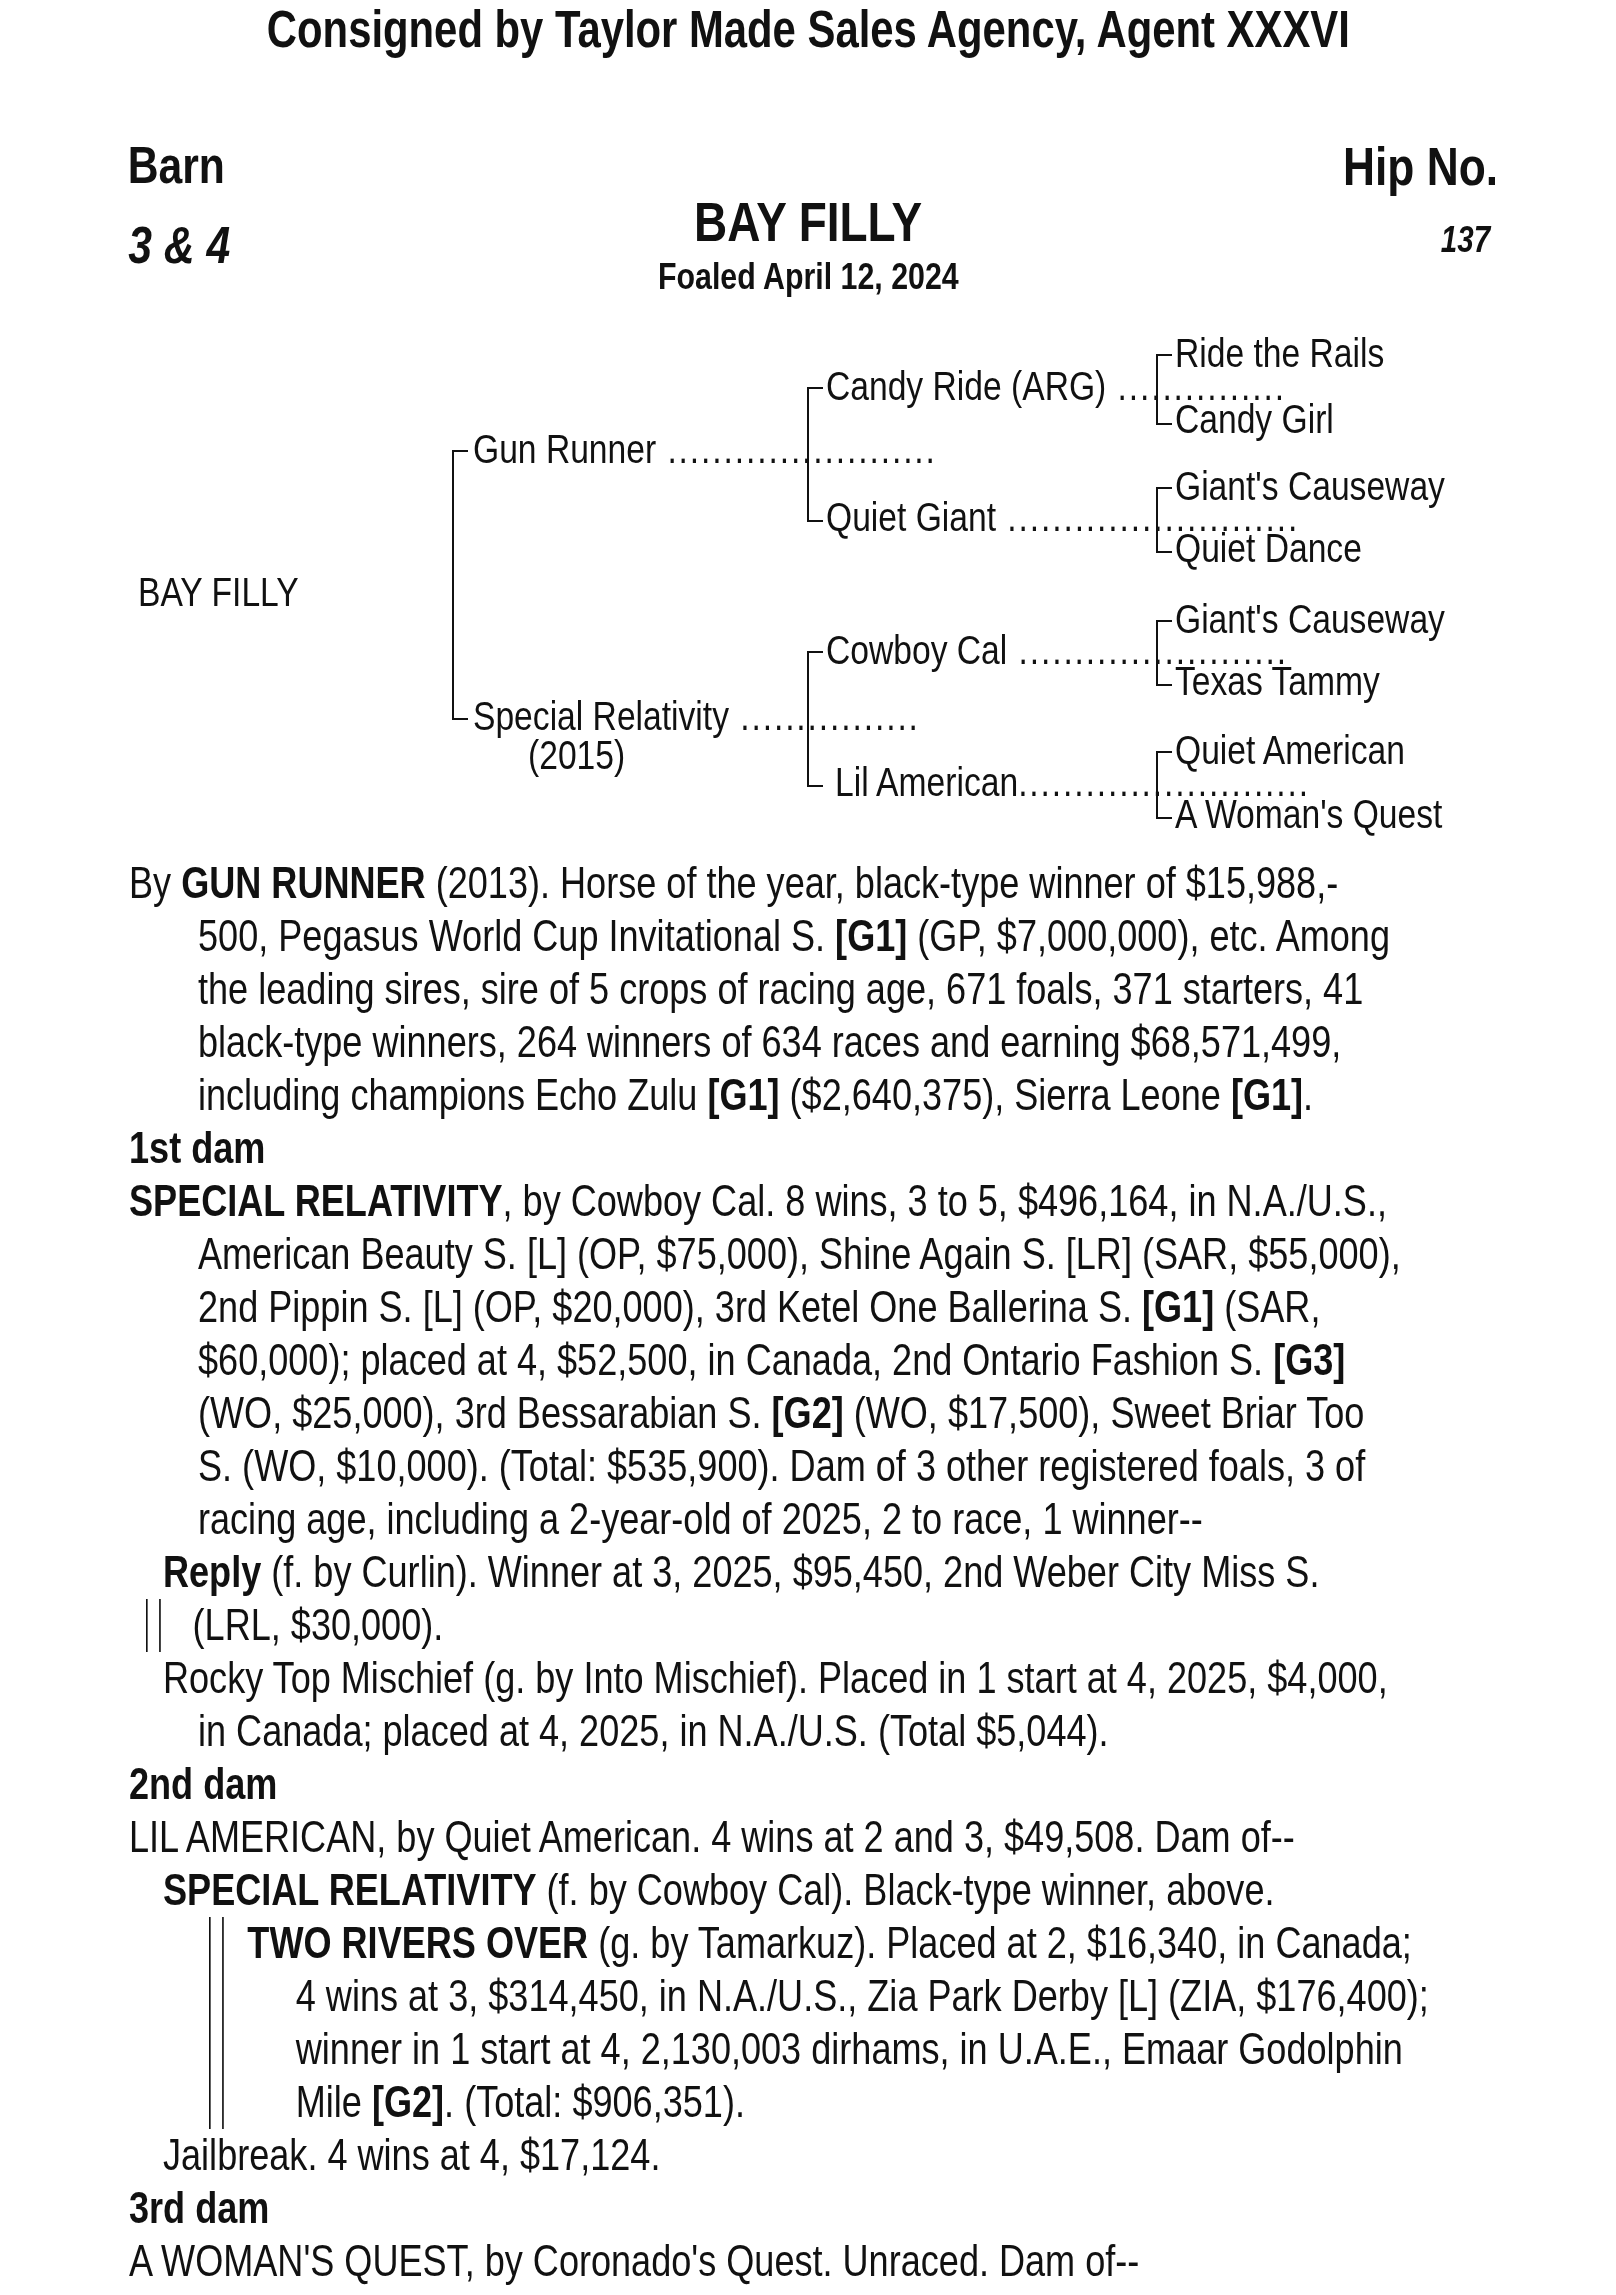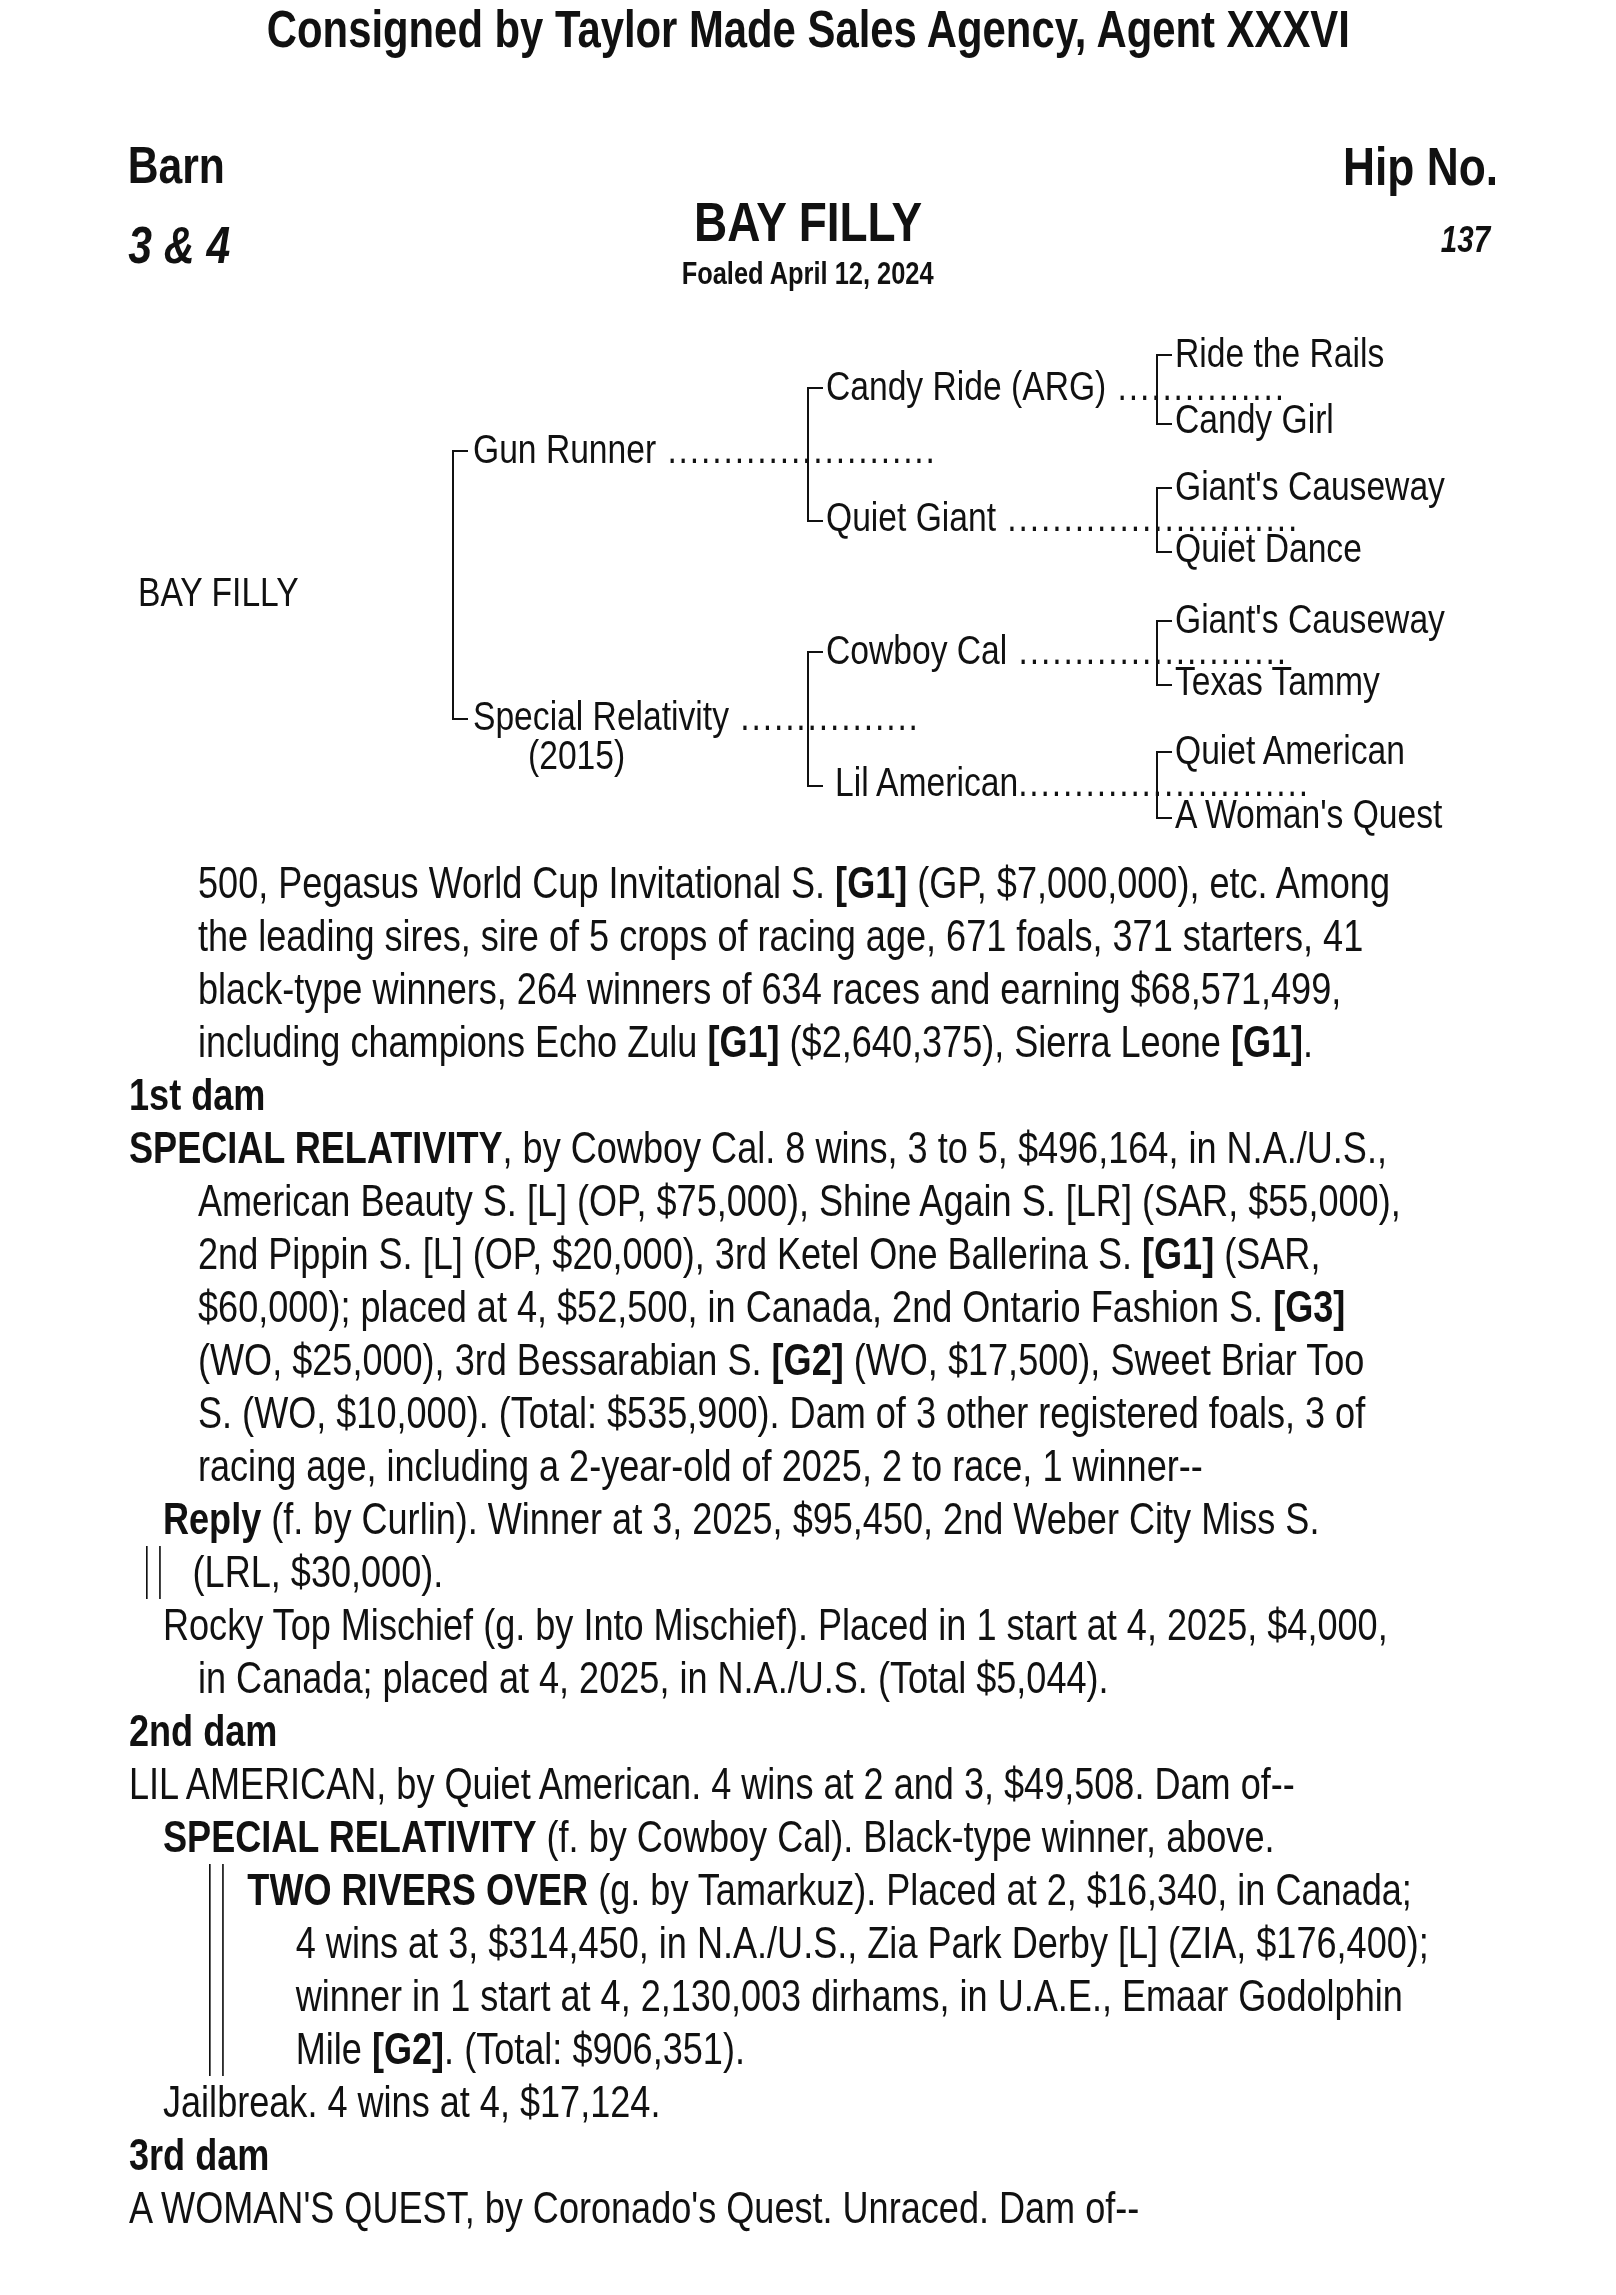--- a/index.html
+++ b/index.html
@@ -14,21 +14,21 @@
   .b{font-weight:bold;}
   .bi{font-weight:bold;font-style:italic;}
 
   
   .consignor{position:absolute;left:0;top:150;width:100%;text-align:center;font-size:51px;font-weight:bold;text-decoration:underline;}
   .barn-label{position:absolute;left:117px;top:135px;font-size:52px;font-weight:bold;}
   .barn-value{position:absolute;left:117px;top:215px;font-size:52px;}
   .hip-label{position:absolute;right:118px;top:135px;font-size:54px;font-weight:bold;text-align:right;}
   .hip-value{position:absolute;right:126px;top:219px;font-size:36px;text-align:right;}
   .page-title{position:absolute;left:0;top:189px;width:100%;text-align:center;font-size:56px;font-weight:bold;}
-  .foaled{position:absolute;left:0;top:256px;width:100%;text-align:center;font-size:31px;font-weight:bold;}
+  .foaled{position:absolute;left:0;top:256px;width:100%;text-align:center;font-size:37px;font-weight:bold;}
 
   
   .ped-node{position:absolute;font-size:41px;line-height:41px;}
   .dots{letter-spacing:2.3px;}
   .bracket{position:absolute;width:13.8px;border-left:2.3px solid #111;border-top:2.3px solid #111;border-bottom:2.3px solid #111;}
   .bk1{left:452px;top:450px;height:266px;}
   .bk2a{left:807px;top:387px;height:131px;}
   .bk2b{left:807px;top:651px;height:132px;}
   .bk3a{left:1156px;top:354px;height:67px;}
   .bk3b{left:1156px;top:487px;height:62px;}
@@ -102,20 +102,21 @@
     <div class="ped-node n-g3b"><span class="cond">Candy Girl</span></div>
     <div class="ped-node n-g3c"><span class="cond">Giant's Causeway</span></div>
     <div class="ped-node n-g3d"><span class="cond">Quiet Dance</span></div>
     <div class="ped-node n-g3e"><span class="cond">Giant's Causeway</span></div>
     <div class="ped-node n-g3f"><span class="cond">Texas Tammy</span></div>
     <div class="ped-node n-g3g"><span class="cond">Quiet American</span></div>
     <div class="ped-node n-g3h"><span class="cond">A Woman's Quest</span></div>
   </div>
 
   <div class="bodytext">
+      <div class="line l0"><span class="cond"><span>By </span><span class="b">GUN RUNNER</span><span> (2013). Horse of the year, black-type winner of $15,988,-</span></span></div>
       <div class="line l2"><span class="cond"><span>500, Pegasus World Cup Invitational S. </span><span class="b">[G1]</span><span> (GP, $7,000,000), etc. Among</span></span></div>
       <div class="line l2"><span class="cond"><span>the leading sires, sire of 5 crops of racing age, 671 foals, 371 starters, 41</span></span></div>
       <div class="line l2"><span class="cond"><span>black-type winners, 264 winners of 634 races and earning $68,571,499,</span></span></div>
       <div class="line l2"><span class="cond"><span>including champions Echo Zulu </span><span class="b">[G1]</span><span> ($2,640,375), Sierra Leone </span><span class="b">[G1]</span><span>.</span></span></div>
       <div class="line l0"><span class="cond"><span class="b">1st dam</span></span></div>
       <div class="line l0"><span class="cond"><span class="b">SPECIAL RELATIVITY</span><span>, by Cowboy Cal. 8 wins, 3 to 5, $496,164, in N.A./U.S.,</span></span></div>
       <div class="line l2"><span class="cond"><span>American Beauty S. [L] (OP, $75,000), Shine Again S. [LR] (SAR, $55,000),</span></span></div>
       <div class="line l2"><span class="cond"><span>2nd Pippin S. [L] (OP, $20,000), 3rd Ketel One Ballerina S. </span><span class="b">[G1]</span><span> (SAR,</span></span></div>
       <div class="line l2"><span class="cond"><span>$60,000); placed at 4, $52,500, in Canada, 2nd Ontario Fashion S. </span><span class="b">[G3]</span></span></div>
       <div class="line l2"><span class="cond"><span>(WO, $25,000), 3rd Bessarabian S. </span><span class="b">[G2]</span><span> (WO, $17,500), Sweet Briar Too</span></span></div>

